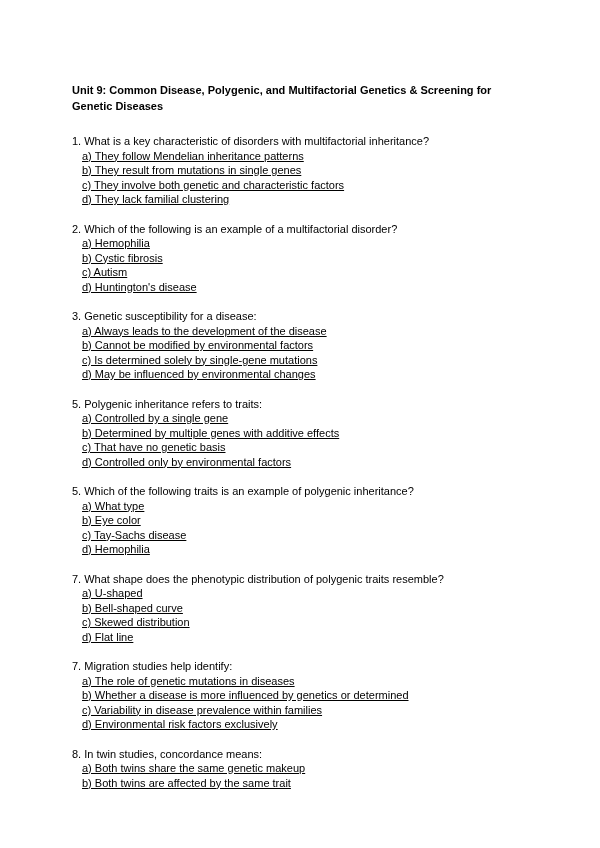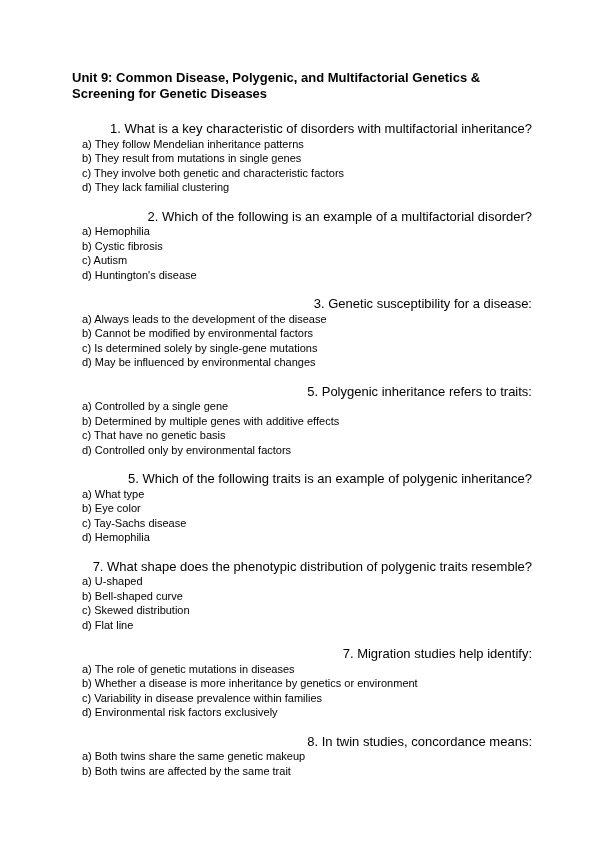--- a/index.html
+++ b/index.html
@@ -15,40 +15,40 @@
     overflow: hidden;
   }
   .page {
     box-sizing: border-box;
     width: 600px;
     height: 848px;
     padding: 66px 68px 0 72px;
     background: #ffffff;
   }
   .doc-title {
-    font-size: 13px;
+    font-size: 11px;
     font-weight: bold;
     line-height: 16px;
     max-width: 452px;
-    margin: 4px 0 20px 0;
+    margin: 16px 0 20px 0;
   }
   .question-block {
     margin: 0 0 15px 0;
   }
   .question-line {
-    font-size: 13px;
+    font-size: 11px;
     line-height: 14.5px;
     white-space: nowrap;
-    text-align: right;
   }
   .option-line {
     font-size: 11px;
     line-height: 14.5px;
     margin-left: 10px;
     white-space: nowrap;
+    text-decoration: underline;
   }
 </style>
 </head>
 <body>
 
 <div class="page">
   <p class="doc-title">Unit 9: Common Disease, Polygenic, and Multifactorial Genetics &amp; Screening for Genetic Diseases</p>
 
   <div class="question-block">
     <div class="question-line">1. What is a key characteristic of disorders with multifactorial inheritance?</div>
@@ -94,21 +94,21 @@
     <div class="question-line">7. What shape does the phenotypic distribution of polygenic traits resemble?</div>
     <div class="option-line">a) U-shaped</div>
     <div class="option-line">b) Bell-shaped curve</div>
     <div class="option-line">c) Skewed distribution</div>
     <div class="option-line">d) Flat line</div>
   </div>
 
   <div class="question-block">
     <div class="question-line">7. Migration studies help identify:</div>
     <div class="option-line">a) The role of genetic mutations in diseases</div>
-    <div class="option-line">b) Whether a disease is more inheritance by genetics or environment</div>
+    <div class="option-line">b) Whether a disease is more influenced by genetics or determined</div>
     <div class="option-line">c) Variability in disease prevalence within families</div>
     <div class="option-line">d) Environmental risk factors exclusively</div>
   </div>
 
   <div class="question-block">
     <div class="question-line">8. In twin studies, concordance means:</div>
     <div class="option-line">a) Both twins share the same genetic makeup</div>
     <div class="option-line">b) Both twins are affected by the same trait</div>
   </div>
 </div>

